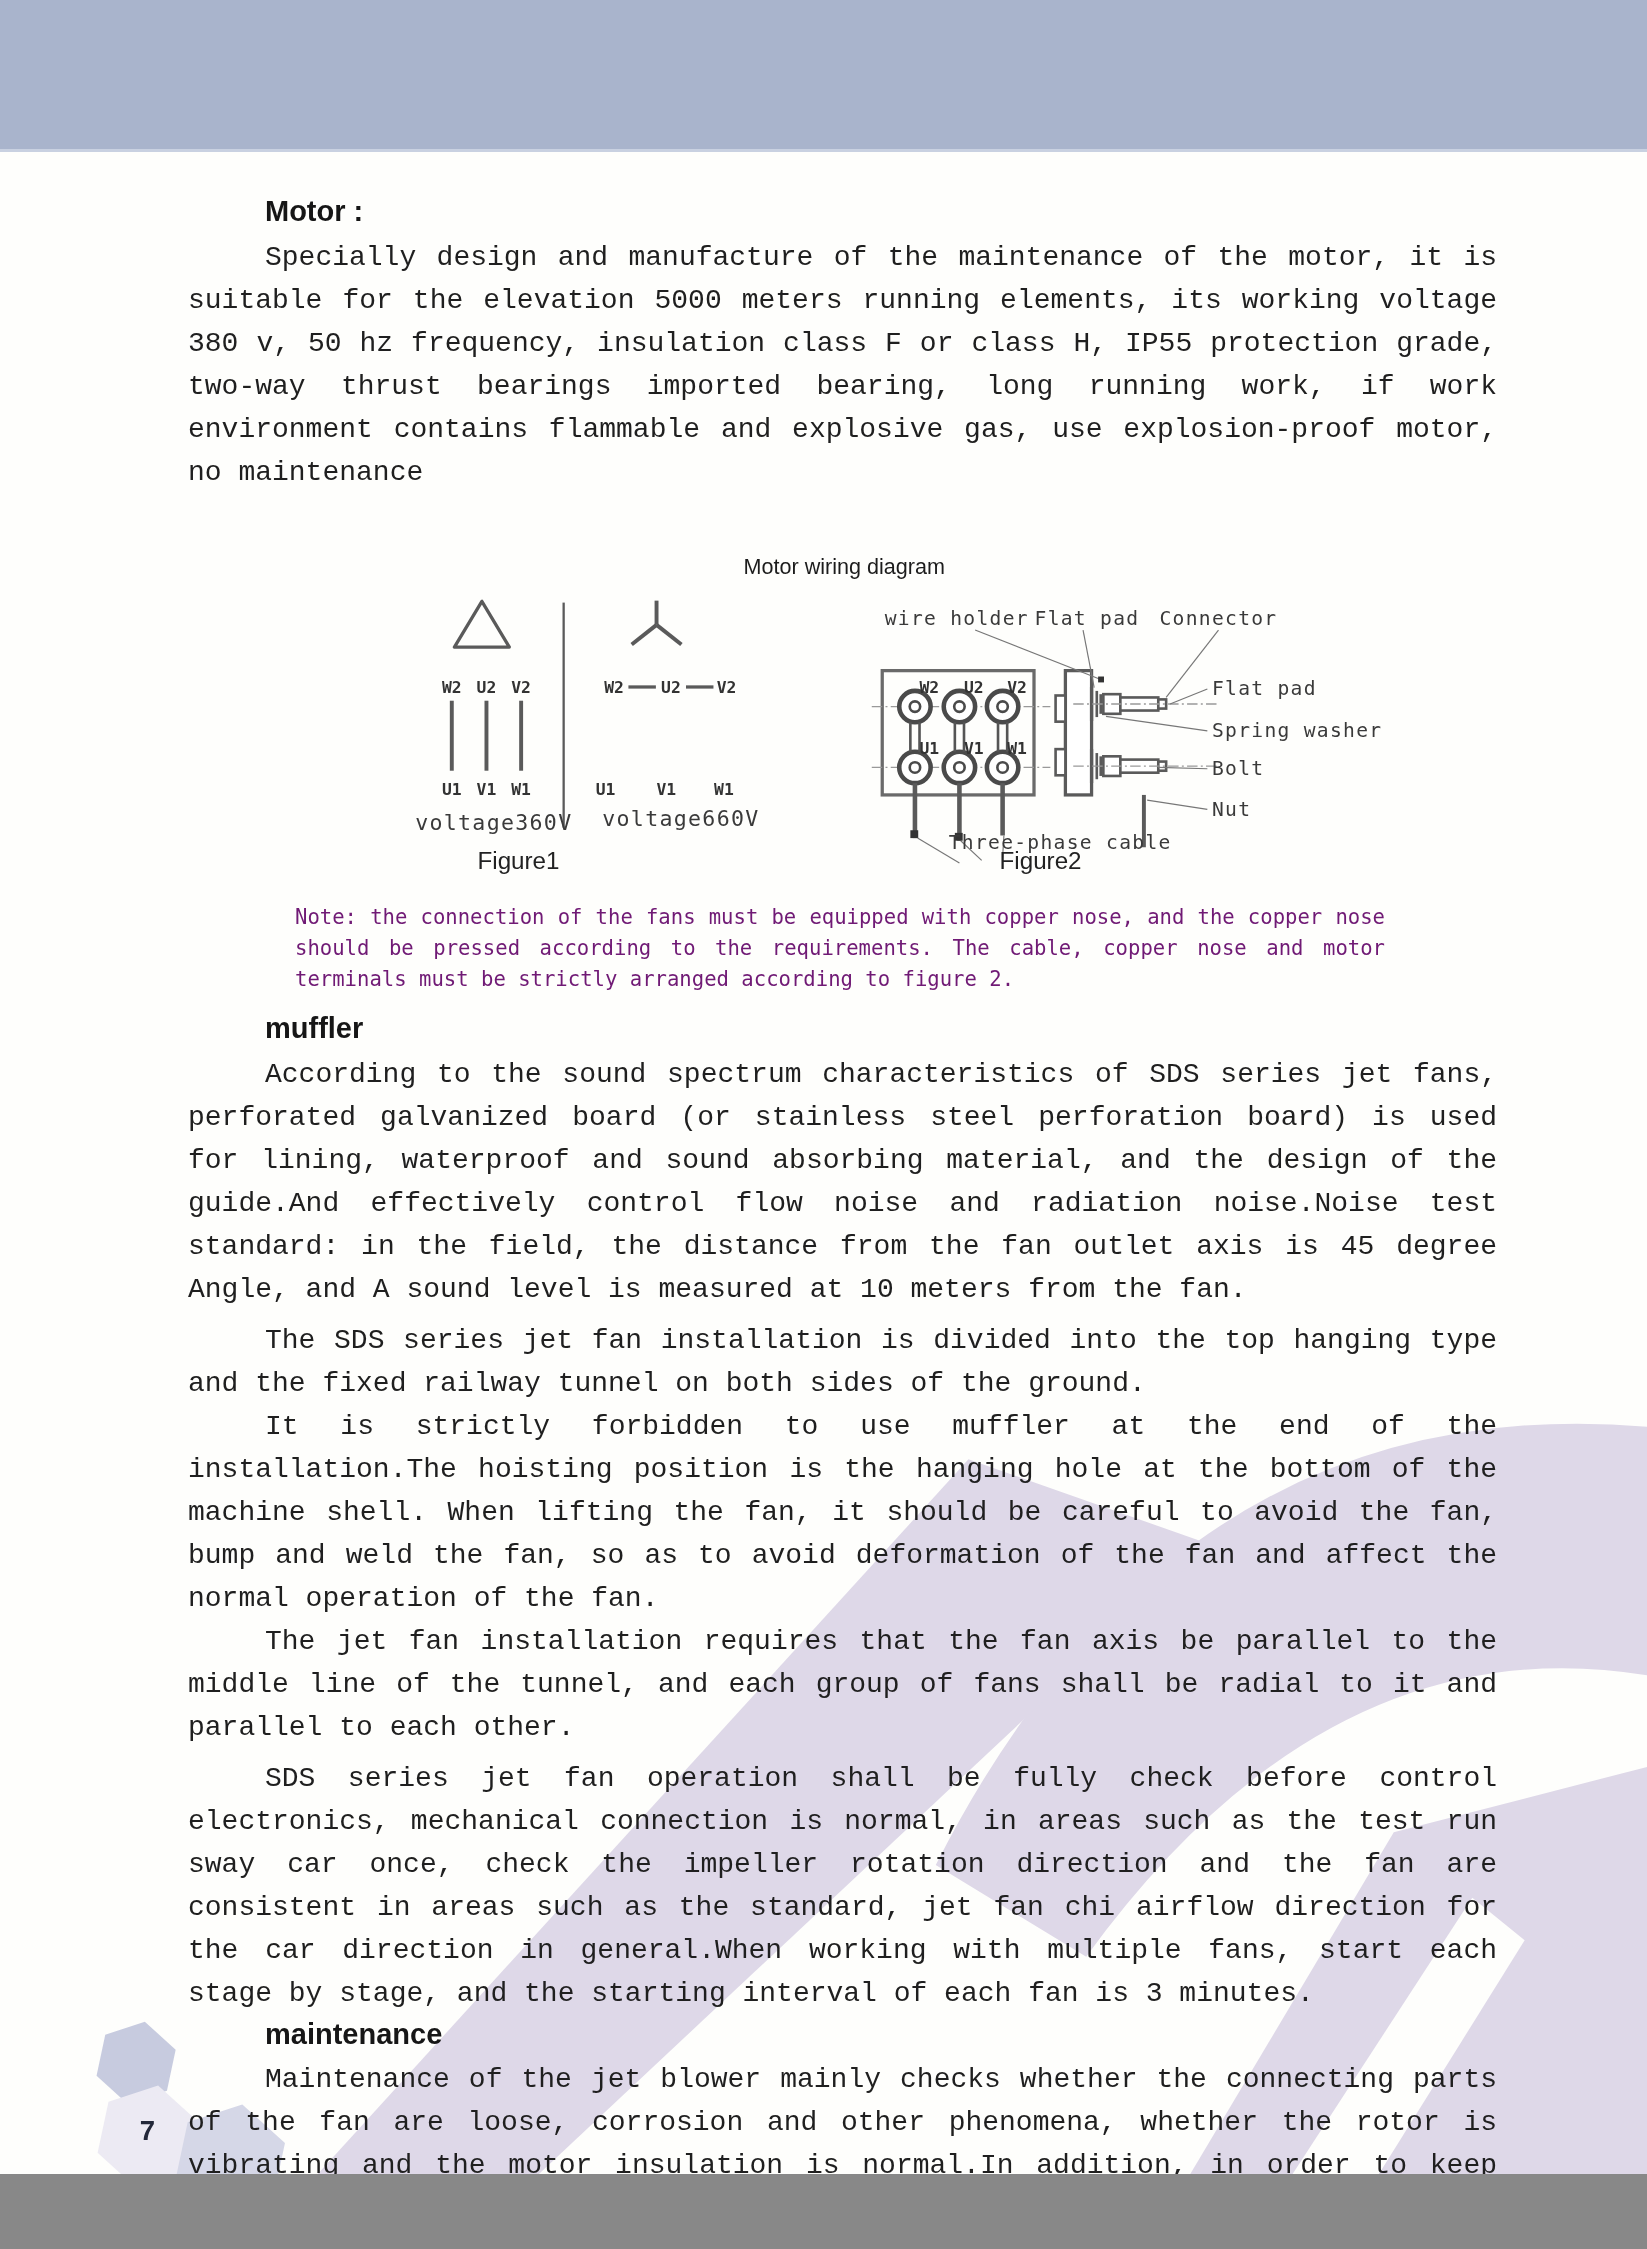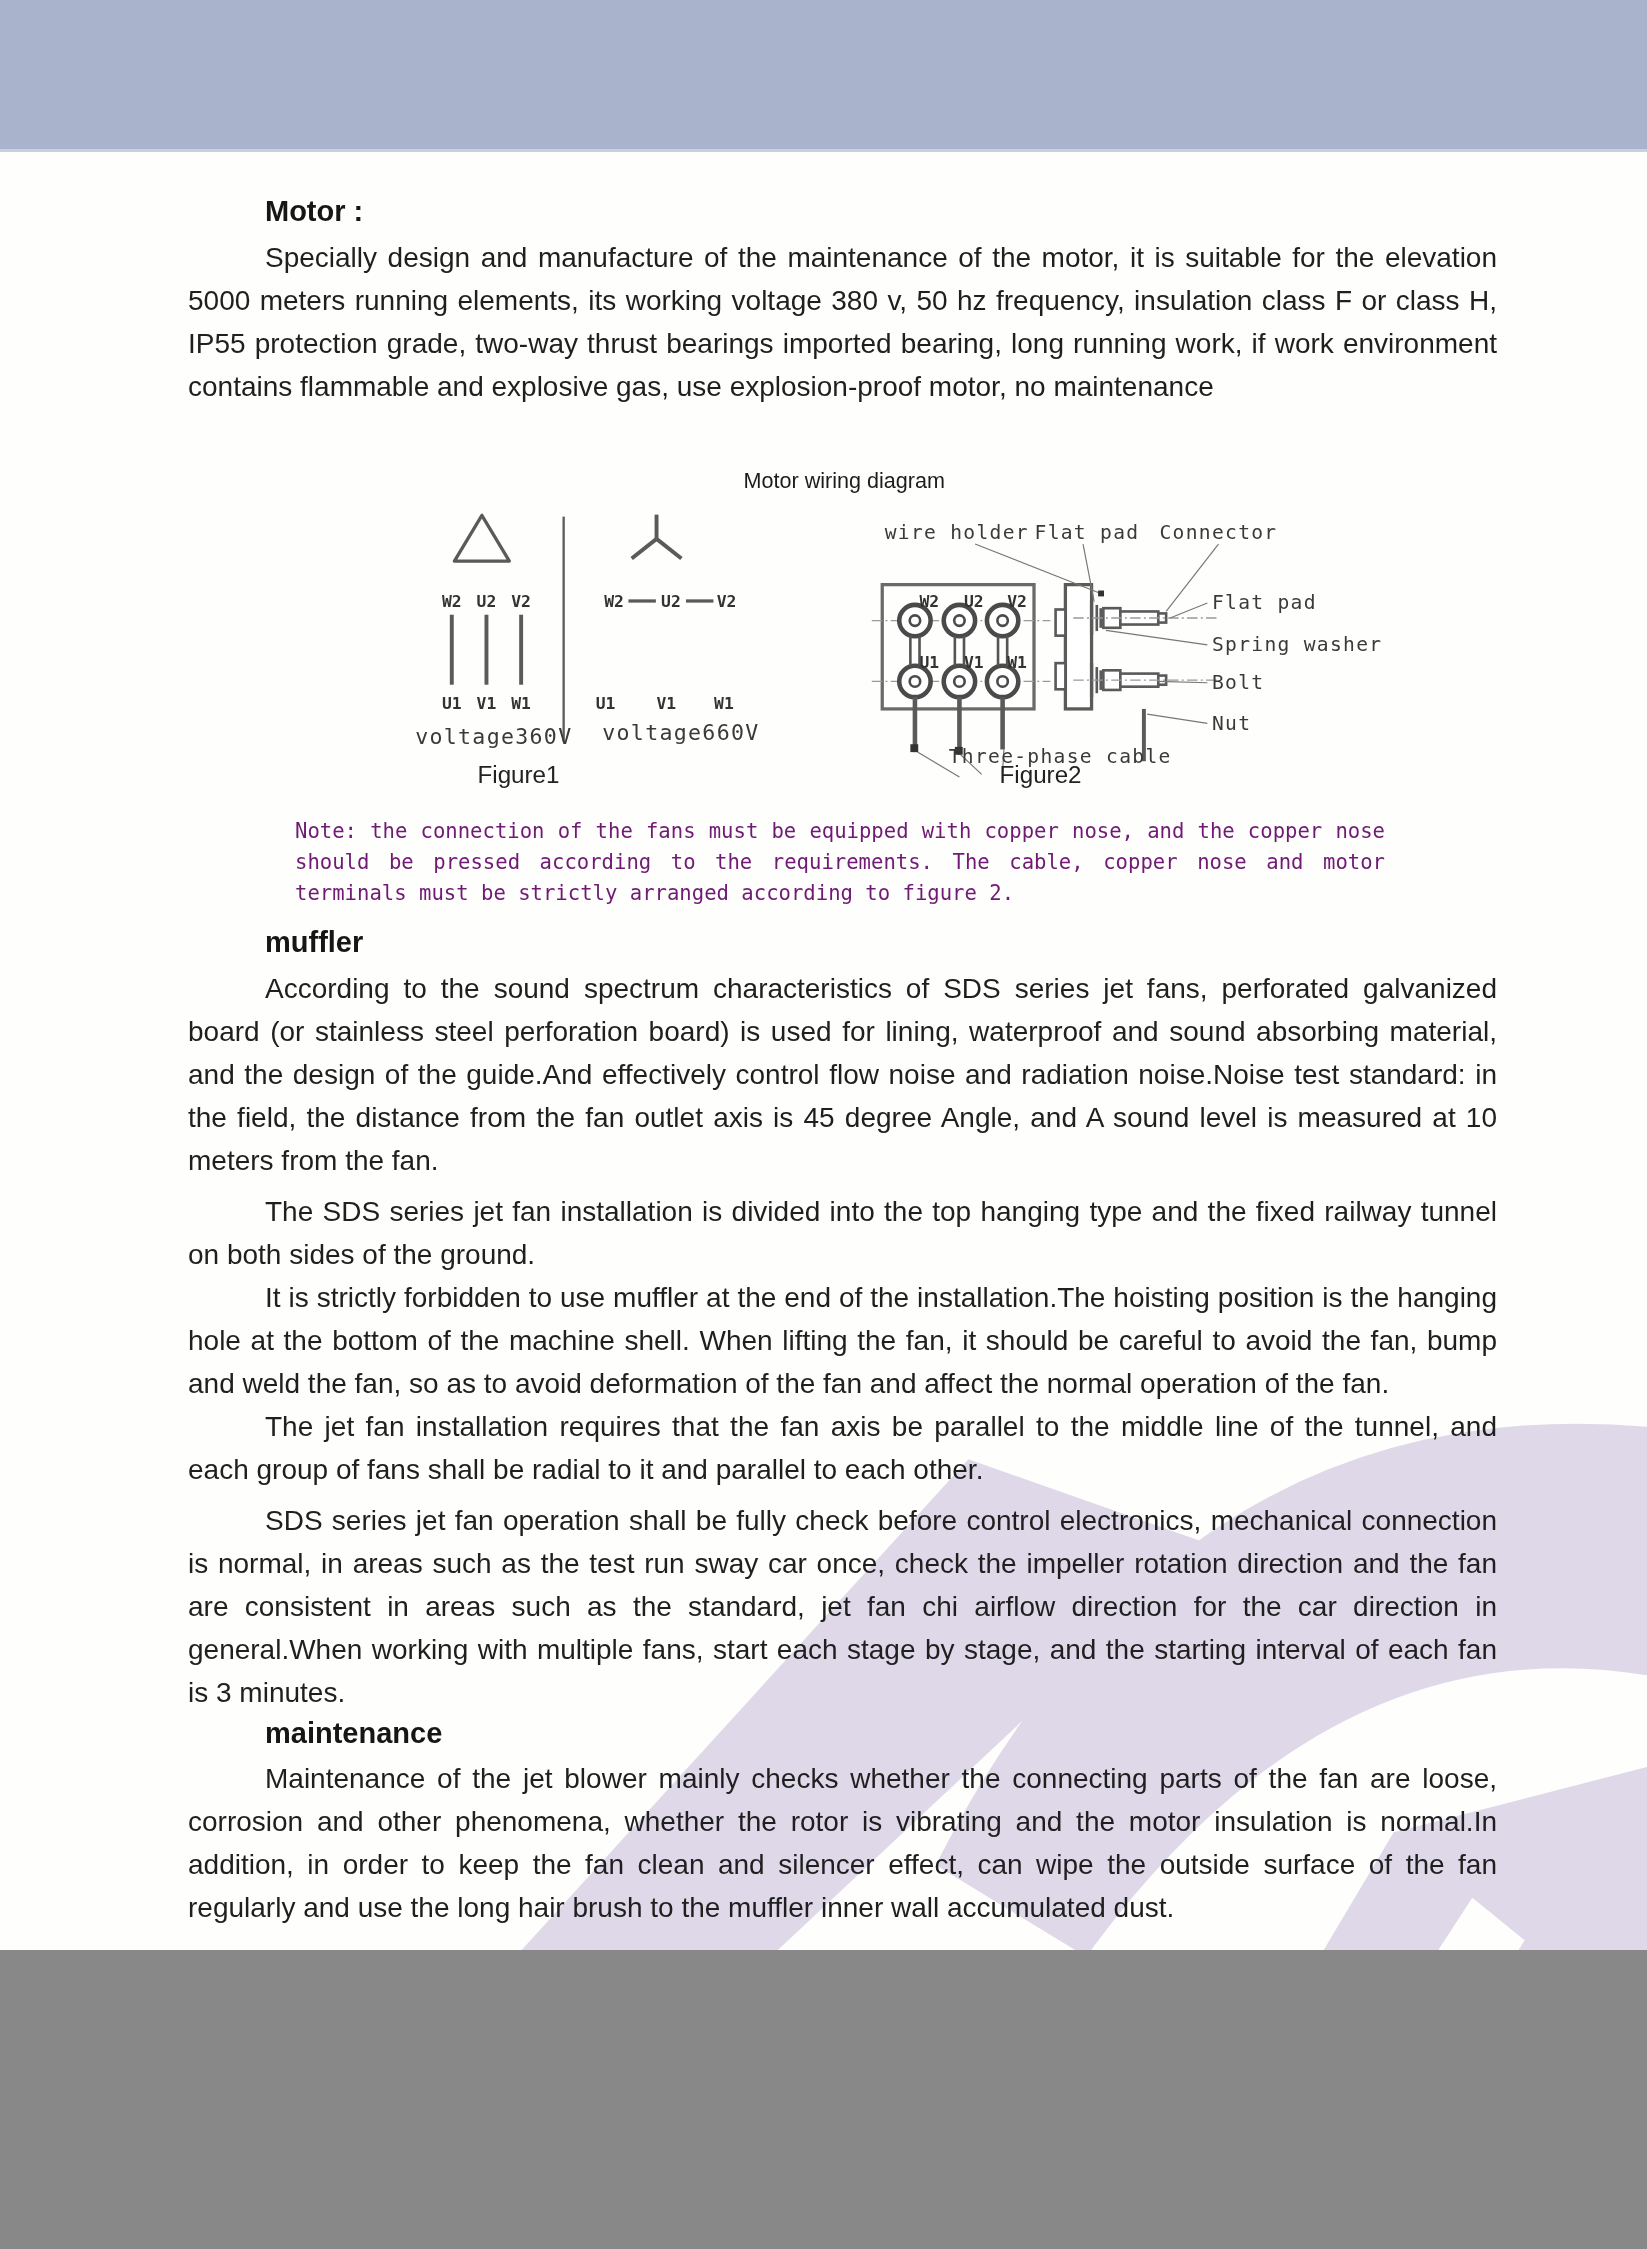--- a/index.html
+++ b/index.html
@@ -1,19 +1,19 @@
 <!DOCTYPE html>
 <html style="font-size:10.5px"><head>
 <meta charset="utf-8">
 <style>
   html,body { margin:0; padding:0; background:#888; }
   .page {
     position: relative;
     width: 1647px;
-    height: 1950px;
+    height: 2174px;
     background: #fefefc;
     overflow: hidden;
     font-family: "DejaVu Serif", serif;
     color: #1f1f1f;
   }
   .header-band {
     position: absolute; left: 0; top: 0;
     width: 1647px; height: 149px;
     background: #a9b4cc;
     border-bottom: 3.3px solid #c9d1e1;
@@ -29,21 +29,21 @@
     font-family: "Liberation Sans", sans-serif;
     font-size: 29px; line-height: 34px;
     font-weight: 600; color: #161616;
     margin: 0 0 0 77px;
   }
   .h-muffler      { margin-top: 16px; }
   .h-installation { margin-top: 3.9px; }
   .h-run          { margin-top: 5.2px; }
   .h-maintenance  { margin-top: 2px; }
   p.body {
-    font-family: Liberation Sans, sans-serif;
+    font-family: Liberation Mono, monospace;
     font-size: 28px; line-height: 43px;
     text-align: justify; text-indent: 77px;
     margin: 7.9px 0 0 0; color: #1f1f1f;
   }
   p.body.cont { margin-top: 0; }
   .diagram-wrap {
     position: relative;
     margin: 51px 0 0 218px;
     width: 1099px; height: 335px;
   }

